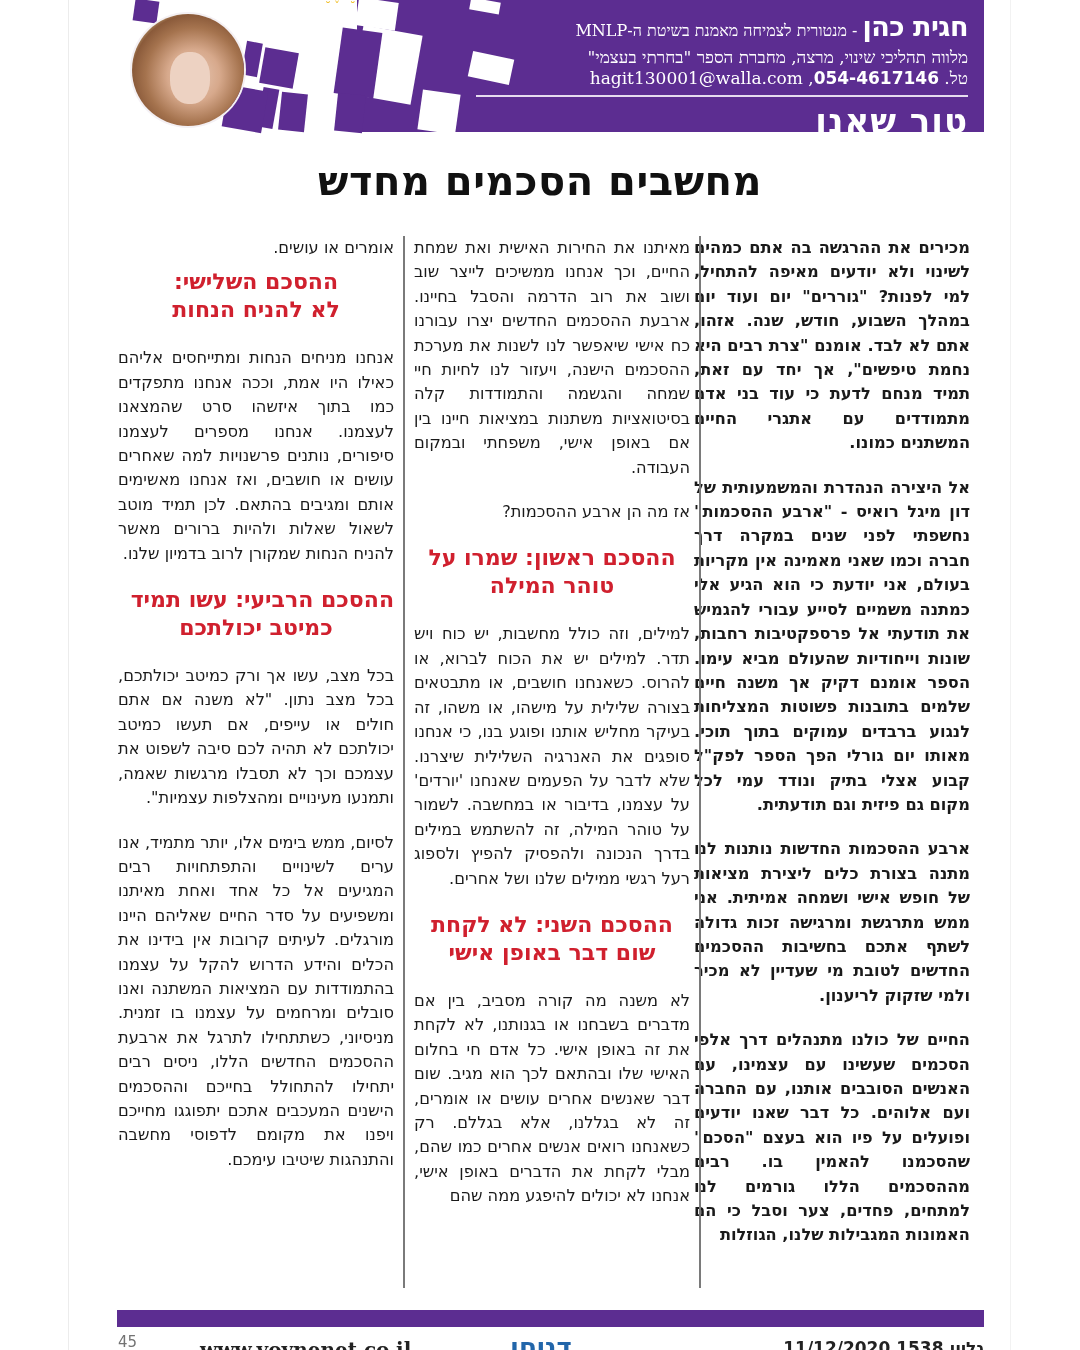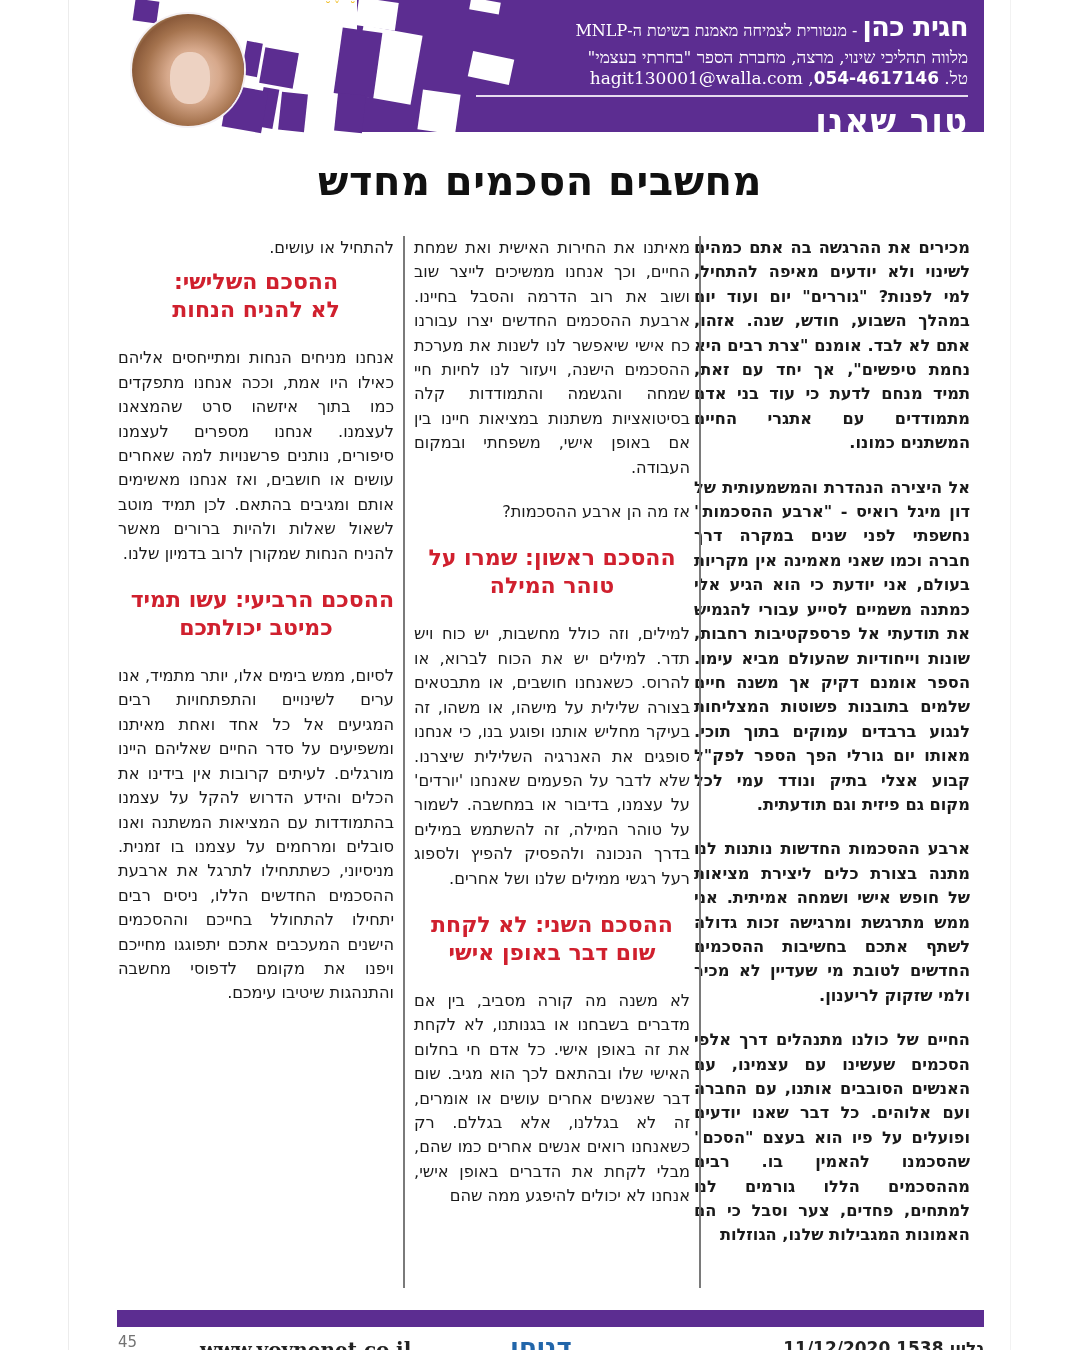--- a/index.html
+++ b/index.html
@@ -121,27 +121,28 @@
   <p>מאיתנו את החירות האישית ואת שמחת החיים, וכך אנחנו ממשיכים לייצר שוב ושוב את רוב הדרמה והסבל בחיינו. ארבעת ההסכמים החדשים יצרו עבורנו כח אישי שיאפשר לנו לשנות את מערכת ההסכמים הישנה, ויעזור לנו לחיות חיי שמחה והגשמה והתמודדות קלה בסיטואציות משתנות במציאות חיינו בין אם באופן אישי, משפחתי ובמקום העבודה.</p>
   <p>אז מה הן ארבע ההסכמות?</p>
   <div class="sub">ההסכם ראשון: שמרו על טוהר המילה</div>
   <p>למילים, וזה כולל מחשבות, יש כוח ויש תדר. למילים יש את הכוח לברוא, או להרוס. כשאנחנו חושבים, או מתבטאים בצורה שלילית על מישהו, או משהו, זה בעיקר מחליש אותנו ופוגע בנו, כי אנחנו סופגים את האנרגיה השלילית שיצרנו. שלא לדבר על הפעמים שאנחנו 'יורדים' על עצמנו, בדיבור או במחשבה. לשמור על טוהר המילה, זה להשתמש במילים בדרך הנכונה ולהפסיק להפיץ ולספוג רעל רגשי ממילים שלנו ושל אחרים.</p>
   <div class="sub">ההסכם השני: לא לקחת שום דבר באופן אישי</div>
   <p>לא משנה מה קורה מסביב, בין אם מדברים בשבחנו או בגנותנו, לא לקחת את זה באופן אישי. כל אדם חי בחלום האישי שלו ובהתאם לכך הוא מגיב. שום דבר שאנשים אחרים עושים או אומרים, זה לא בגללנו, אלא בגללם. רק כשאנחנו רואים אנשים אחרים כמו שהם, מבלי לקחת את הדברים באופן אישי, אנחנו לא יכולים להיפגע ממה שהם</p>
 </div>
 <div class="divider d2"></div>
 
 <div class="col c3">
-  <p style="margin-bottom:8px">להתחיל או עושים.</p>
+  <p style="margin-bottom:8px">אומרים או עושים.</p>
   <div class="sub">
     <div>ההסכם השלישי:</div>
     <div>לא להניח הנחות</div>
   </div>
   <p>אנחנו מניחים הנחות ומתייחסים אליהם כאילו היו אמת, וככה אנחנו מתפקדים כמו בתוך איזשהו סרט שהמצאנו לעצמנו. אנחנו מספרים לעצמנו סיפורים, נותנים פרשנויות למה שאחרים עושים או חושבים, ואז אנחנו מאשימים אותם ומגיבים בהתאם. לכן תמיד מוטב לשאול שאלות ולהיות ברורים מאשר להניח הנחות שמקורן לרוב בדמיון שלנו.</p>
   <div class="sub">ההסכם הרביעי: עשו תמיד כמיטב יכולתכם</div>
+  <p>בכל מצב, עשו אך ורק כמיטב יכולתכם, בכל מצב נתון. "לא משנה אם אתם חולים או עייפים, אם תעשו כמיטב יכולתכם לא תהיה לכם סיבה לשפוט את עצמכם וכך לא תסבלו מרגשות שאמה, ותמנעו מעינויים ומהצלפות עצמיות".</p>
   <p>לסיום, ממש בימים אלו, יותר מתמיד, אנו ערים לשינויים והתפתחויות רבים המגיעים אל כל אחד ואחת מאיתנו ומשפיעים על סדר החיים שאליהם היינו מורגלים. לעיתים קרובות אין בידינו את הכלים והידע הדרוש להקל על עצמנו בהתמודדות עם המציאות המשתנה ואנו סובלים ומרחמים על עצמנו בו זמנית. מניסיוני, כשתתחילו לתרגל את ארבעת ההסכמים החדשים הללו, ניסים רבים יתחילו להתחולל בחייכם וההסכמים הישנים המעכבים אתכם יתפוגגו מחייכם ויפנו את מקומם לדפוסי מחשבה והתנהגות שיטיבו עימכם.</p>
 </div>
 
 <div class="footer-bar"></div>
 <div class="page-num">45</div>
 <div class="site">www.yoynenet.co.il</div>
 <div class="logo">דניםו</div>
 <div class="issue">גליון 1538 11/12/2020</div>
 
 </body></html>

